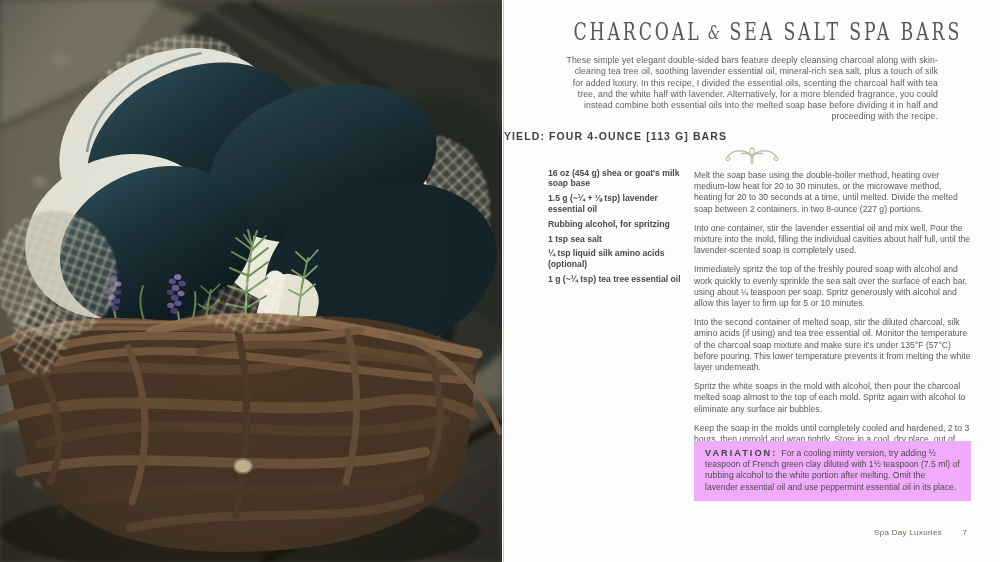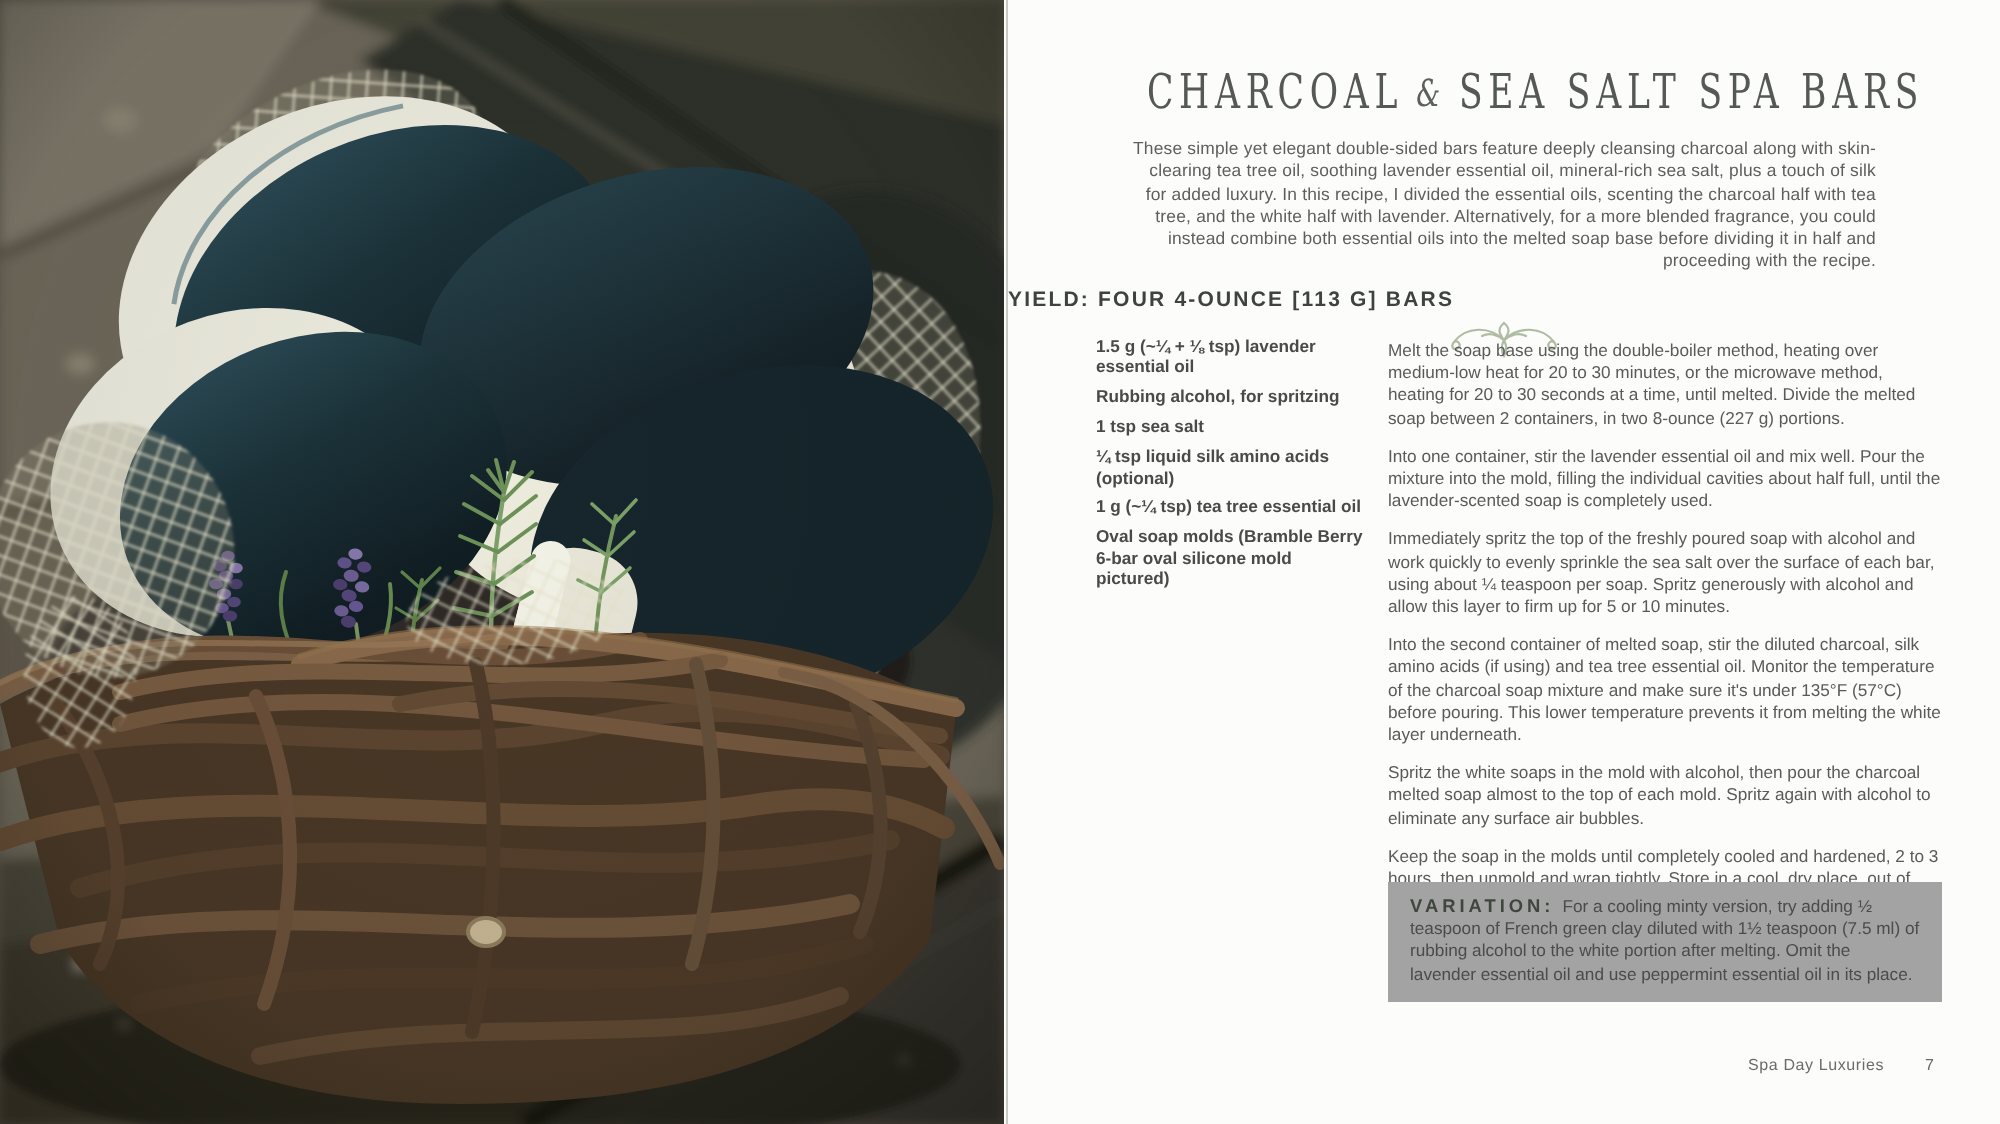--- a/index.html
+++ b/index.html
@@ -4,21 +4,21 @@
 <style>
   html,body{margin:0;padding:0;background:#222;}
   .stage{position:relative;width:1000px;height:562px;overflow:hidden;background:#fcfcfa;
          font-family:"Liberation Sans",sans-serif;}
   
   .photo{position:absolute;left:0;top:0;width:502px;height:562px;overflow:hidden;background:#5d574b;}
   .photo svg{display:block;}
   .page-edge{position:absolute;left:503px;top:0;bottom:0;width:1px;background:#c9c9c3;z-index:5;}
   
   .page{position:absolute;left:504px;top:0;width:496px;height:562px;background:#fcfcfa;
-        padding-top:34px;box-sizing:border-box;}
+        padding-top:20px;box-sizing:border-box;}
   .title{margin:0;text-align:center;white-space:nowrap;font-family:"DejaVu Serif",serif;
          font-weight:500;font-size:24px;letter-spacing:4px;color:#545955;line-height:1.05;
          transform:scaleX(0.72);transform-origin:50% 50%;}
   .title .amp{font-style:italic;font-size:0.78em;margin:0 9px;position:relative;top:-1px;color:#5c615d;}
   .intro{width:372px;margin:10px auto 0;text-align:right;font-size:8.7px;line-height:11.2px;
          color:#5e5e5e;letter-spacing:0.1px;}
   .yield{margin-top:8px;text-align:left;font-weight:bold;font-size:10.5px;letter-spacing:1.1px;
          color:#3e433f;}
   .ornament{margin-top:4px;text-align:center;height:20px;}
   .ingredients{position:absolute;left:44px;top:168px;width:134px;}
@@ -264,37 +264,37 @@
           <path d="M29,10 C36,3 48,3 54,11 C56,13.5 54,15.5 52,14 C50,12.5 52,10 54,11"></path>
           <path d="M29,10 C26,6 26,4 29,1.5 C32,4 32,6 29,10"></path>
           <path d="M29,10 C25,7 21,6.5 18,8"></path>
           <path d="M29,10 C33,7 37,6.5 40,8"></path>
           <path d="M29,10 C27.5,13 27.5,15.5 29,18 C30.5,15.5 30.5,13 29,10"></path>
         </g>
       </svg>
     </div>
 
     <div class="ingredients">
+      <p class="ing">16 oz (454 g) shea or goat's milk soap base</p>
       <p class="ing">1.5 g (~¼ + ⅛ tsp) lavender essential oil</p>
       <p class="ing">Rubbing alcohol, for spritzing</p>
       <p class="ing">1 tsp sea salt</p>
       <p class="ing">¼ tsp liquid silk amino acids (optional)</p>
       <p class="ing">1 g (~¼ tsp) tea tree essential oil</p>
-      <p class="ing">Oval soap molds (Bramble Berry 6-bar oval silicone mold pictured)</p>
     </div>
 
     <div class="steps">
       <p class="step">Melt the soap base using the double-boiler method, heating over medium-low heat for 20 to 30 minutes, or the microwave method, heating for 20 to 30 seconds at a time, until melted. Divide the melted soap between 2 containers, in two 8-ounce (227 g) portions.</p>
       <p class="step">Into one container, stir the lavender essential oil and mix well. Pour the mixture into the mold, filling the individual cavities about half full, until the lavender-scented soap is completely used.</p>
       <p class="step">Immediately spritz the top of the freshly poured soap with alcohol and work quickly to evenly sprinkle the sea salt over the surface of each bar, using about ¼ teaspoon per soap. Spritz generously with alcohol and allow this layer to firm up for 5 or 10 minutes.</p>
       <p class="step">Into the second container of melted soap, stir the diluted charcoal, silk amino acids (if using) and tea tree essential oil. Monitor the temperature of the charcoal soap mixture and make sure it's under 135°F (57°C) before pouring. This lower temperature prevents it from melting the white layer underneath.</p>
       <p class="step">Spritz the white soaps in the mold with alcohol, then pour the charcoal melted soap almost to the top of each mold. Spritz again with alcohol to eliminate any surface air bubbles.</p>
       <p class="step">Keep the soap in the molds until completely cooled and hardened, 2 to 3 hours, then unmold and wrap tightly. Store in a cool, dry place, out of direct sunlight.</p>
     </div>
 
-    <div class="variation" id="variation-box" style="background: #a3a3a3;">
+    <div class="variation" id="variation-box" style="background: #f0abfc;">
       <span class="var-label">VARIATION:</span><span class="var-text">For a cooling minty version, try adding ½ teaspoon of French green clay diluted with 1½ teaspoon (7.5 ml) of rubbing alcohol to the white portion after melting. Omit the lavender essential oil and use peppermint essential oil in its place.</span>
     </div>
 
     <span class="footer-title">Spa Day Luxuries</span>
     <span class="footer-page">7</span>
   </div>
 </div>
 
 </body></html>

